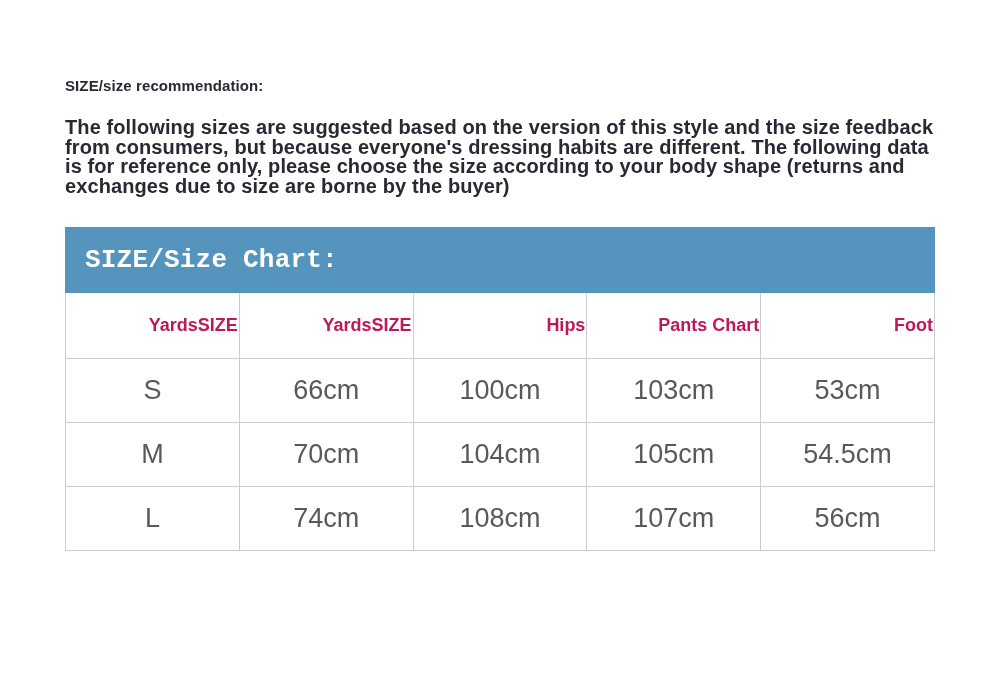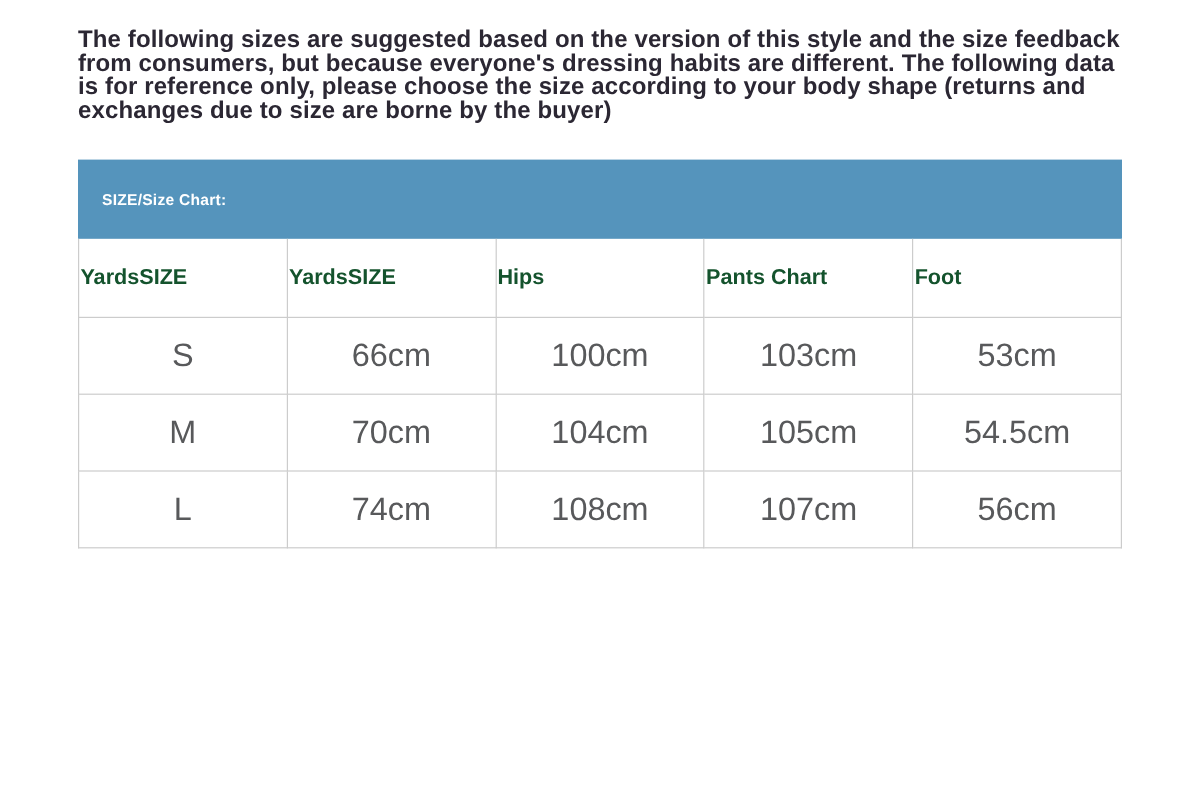--- a/index.html
+++ b/index.html
@@ -40,54 +40,56 @@
   .chart-title-bar {
     height: 66px;
     background: #5594bc;
     display: flex;
     align-items: center;
     padding-left: 20px;
     box-sizing: border-box;
   }
   .chart-title-bar span {
     color: #ffffff;
-    font-size: 13px;
+    font-size: 26px;
     font-weight: 700;
     letter-spacing: 0.2px;
+    font-family: Liberation Mono, monospace;
   }
   table.size-table {
     width: 100%;
     border-collapse: collapse;
     table-layout: fixed;
   }
   table.size-table th {
     height: 63px;
     border: 1px solid #cccccc;
     border-top: none;
     font-size: 18px;
     font-weight: 700;
-    color: #14532d;
-    text-align: left;
+    color: #be185d;
+    text-align: right;
     vertical-align: middle;
   }
   table.size-table td {
     height: 61px;
     border: 1px solid #cccccc;
     font-size: 27px;
     font-weight: 400;
     color: #58595b;
     text-align: center;
     vertical-align: middle;
   }
 </style>
 </head>
 <body>
 
 <div class="page">
 
+  <h2 class="page-heading">SIZE/size recommendation:</h2>
 
   <p class="page-description">The following sizes are suggested based on the version of this style and the size feedback from consumers, but because everyone's dressing habits are different. The following data is for reference only, please choose the size according to your body shape (returns and exchanges due to size are borne by the buyer)</p>
 
   <div class="size-chart">
 
     <div class="chart-title-bar">
       <span>SIZE/Size Chart:</span>
     </div>
 
     <table class="size-table">

